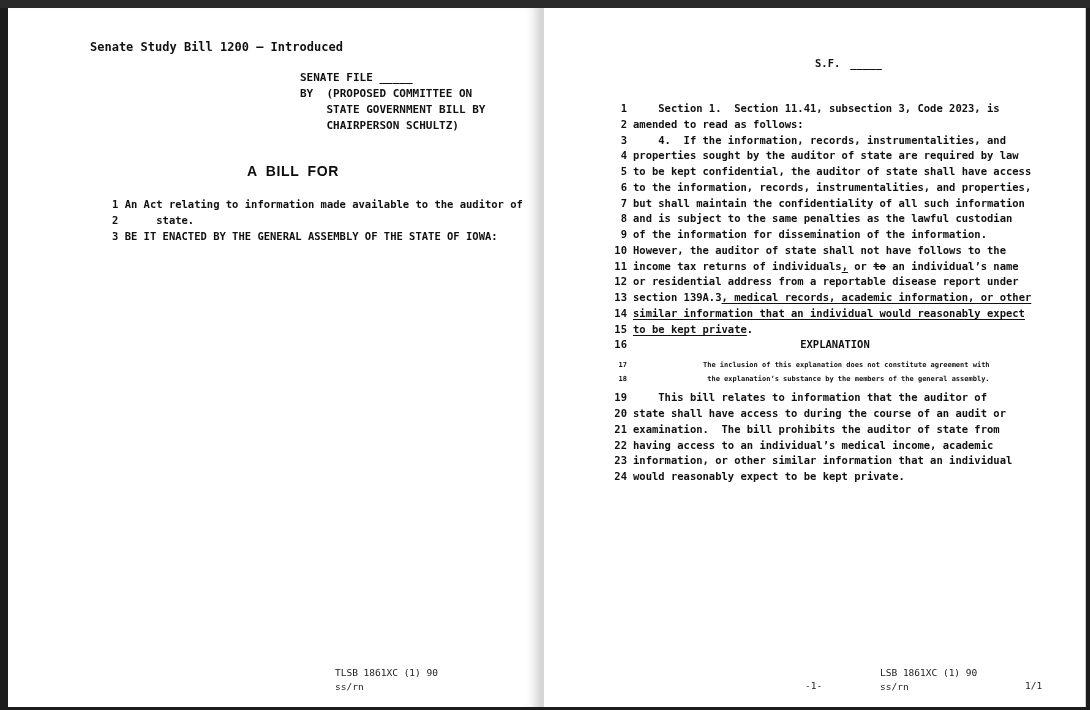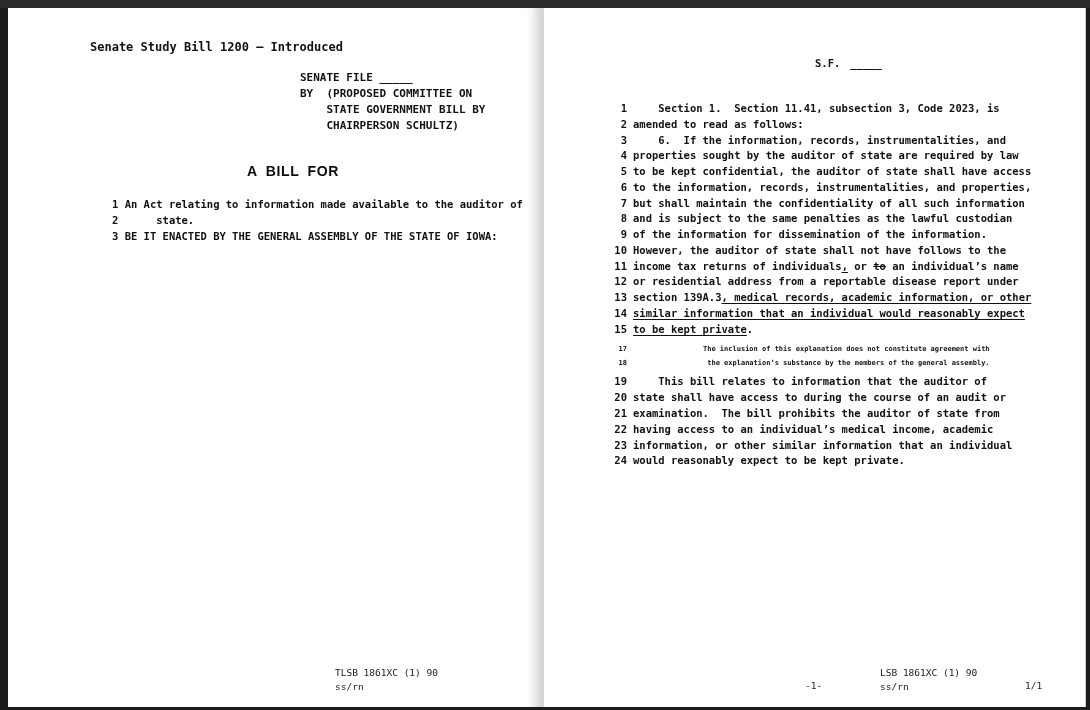--- a/index.html
+++ b/index.html
@@ -72,33 +72,34 @@
 ss/rn</div>
   </div>
 
   <div class="page-divider"></div>
 
   <div class="page page-right">
     <div class="sf-head"><span>S.F.</span><span class="sf-blank">_____</span></div>
     <div class="lines">
         <div class="line"><span class="ln">1</span><span class="lt">    Section 1.  Section 11.41, subsection 3, Code 2023, is</span></div>
         <div class="line"><span class="ln">2</span><span class="lt">amended to read as follows:</span></div>
-        <div class="line"><span class="ln">3</span><span class="lt">    6.  If the information, records, instrumentalities, and</span></div>
+        <div class="line"><span class="ln">3</span><span class="lt">    4.  If the information, records, instrumentalities, and</span></div>
         <div class="line"><span class="ln">4</span><span class="lt">properties sought by the auditor of state are required by law</span></div>
         <div class="line"><span class="ln">5</span><span class="lt">to be kept confidential, the auditor of state shall have access</span></div>
         <div class="line"><span class="ln">6</span><span class="lt">to the information, records, instrumentalities, and properties,</span></div>
         <div class="line"><span class="ln">7</span><span class="lt">but shall maintain the confidentiality of all such information</span></div>
         <div class="line"><span class="ln">8</span><span class="lt">and is subject to the same penalties as the lawful custodian</span></div>
         <div class="line"><span class="ln">9</span><span class="lt">of the information for dissemination of the information.</span></div>
         <div class="line"><span class="ln">10</span><span class="lt">However, the auditor of state shall not have follows to the</span></div>
         <div class="line"><span class="ln">11</span><span class="lt"><span>income tax returns of individuals</span><span class="ins">,</span><span> or </span><span class="del">to</span><span> an individual’s name</span></span></div>
         <div class="line"><span class="ln">12</span><span class="lt">or residential address from a reportable disease report under</span></div>
         <div class="line"><span class="ln">13</span><span class="lt"><span>section 139A.3</span><span class="ins">, medical records, academic information, or other</span></span></div>
         <div class="line"><span class="ln">14</span><span class="lt"><span class="ins">similar information that an individual would reasonably expect</span></span></div>
         <div class="line"><span class="ln">15</span><span class="lt"><span class="ins">to be kept private</span><span>.</span></span></div>
+        <div class="line"><span class="ln">16</span><span class="lt center">EXPLANATION</span></div>
         <div class="line small-line gap-small"><span class="ln">17</span><span class="lt">The inclusion of this explanation does not constitute agreement with</span></div>
         <div class="line small-line"><span class="ln">18</span><span class="lt"> the explanation’s substance by the members of the general assembly.</span></div>
         <div class="line gap-expl"><span class="ln">19</span><span class="lt">    This bill relates to information that the auditor of</span></div>
         <div class="line"><span class="ln">20</span><span class="lt">state shall have access to during the course of an audit or</span></div>
         <div class="line"><span class="ln">21</span><span class="lt">examination.  The bill prohibits the auditor of state from</span></div>
         <div class="line"><span class="ln">22</span><span class="lt">having access to an individual’s medical income, academic</span></div>
         <div class="line"><span class="ln">23</span><span class="lt">information, or other similar information that an individual</span></div>
         <div class="line"><span class="ln">24</span><span class="lt">would reasonably expect to be kept private.</span></div>
       </div>
     <div class="footer-page-num">-1-</div>

